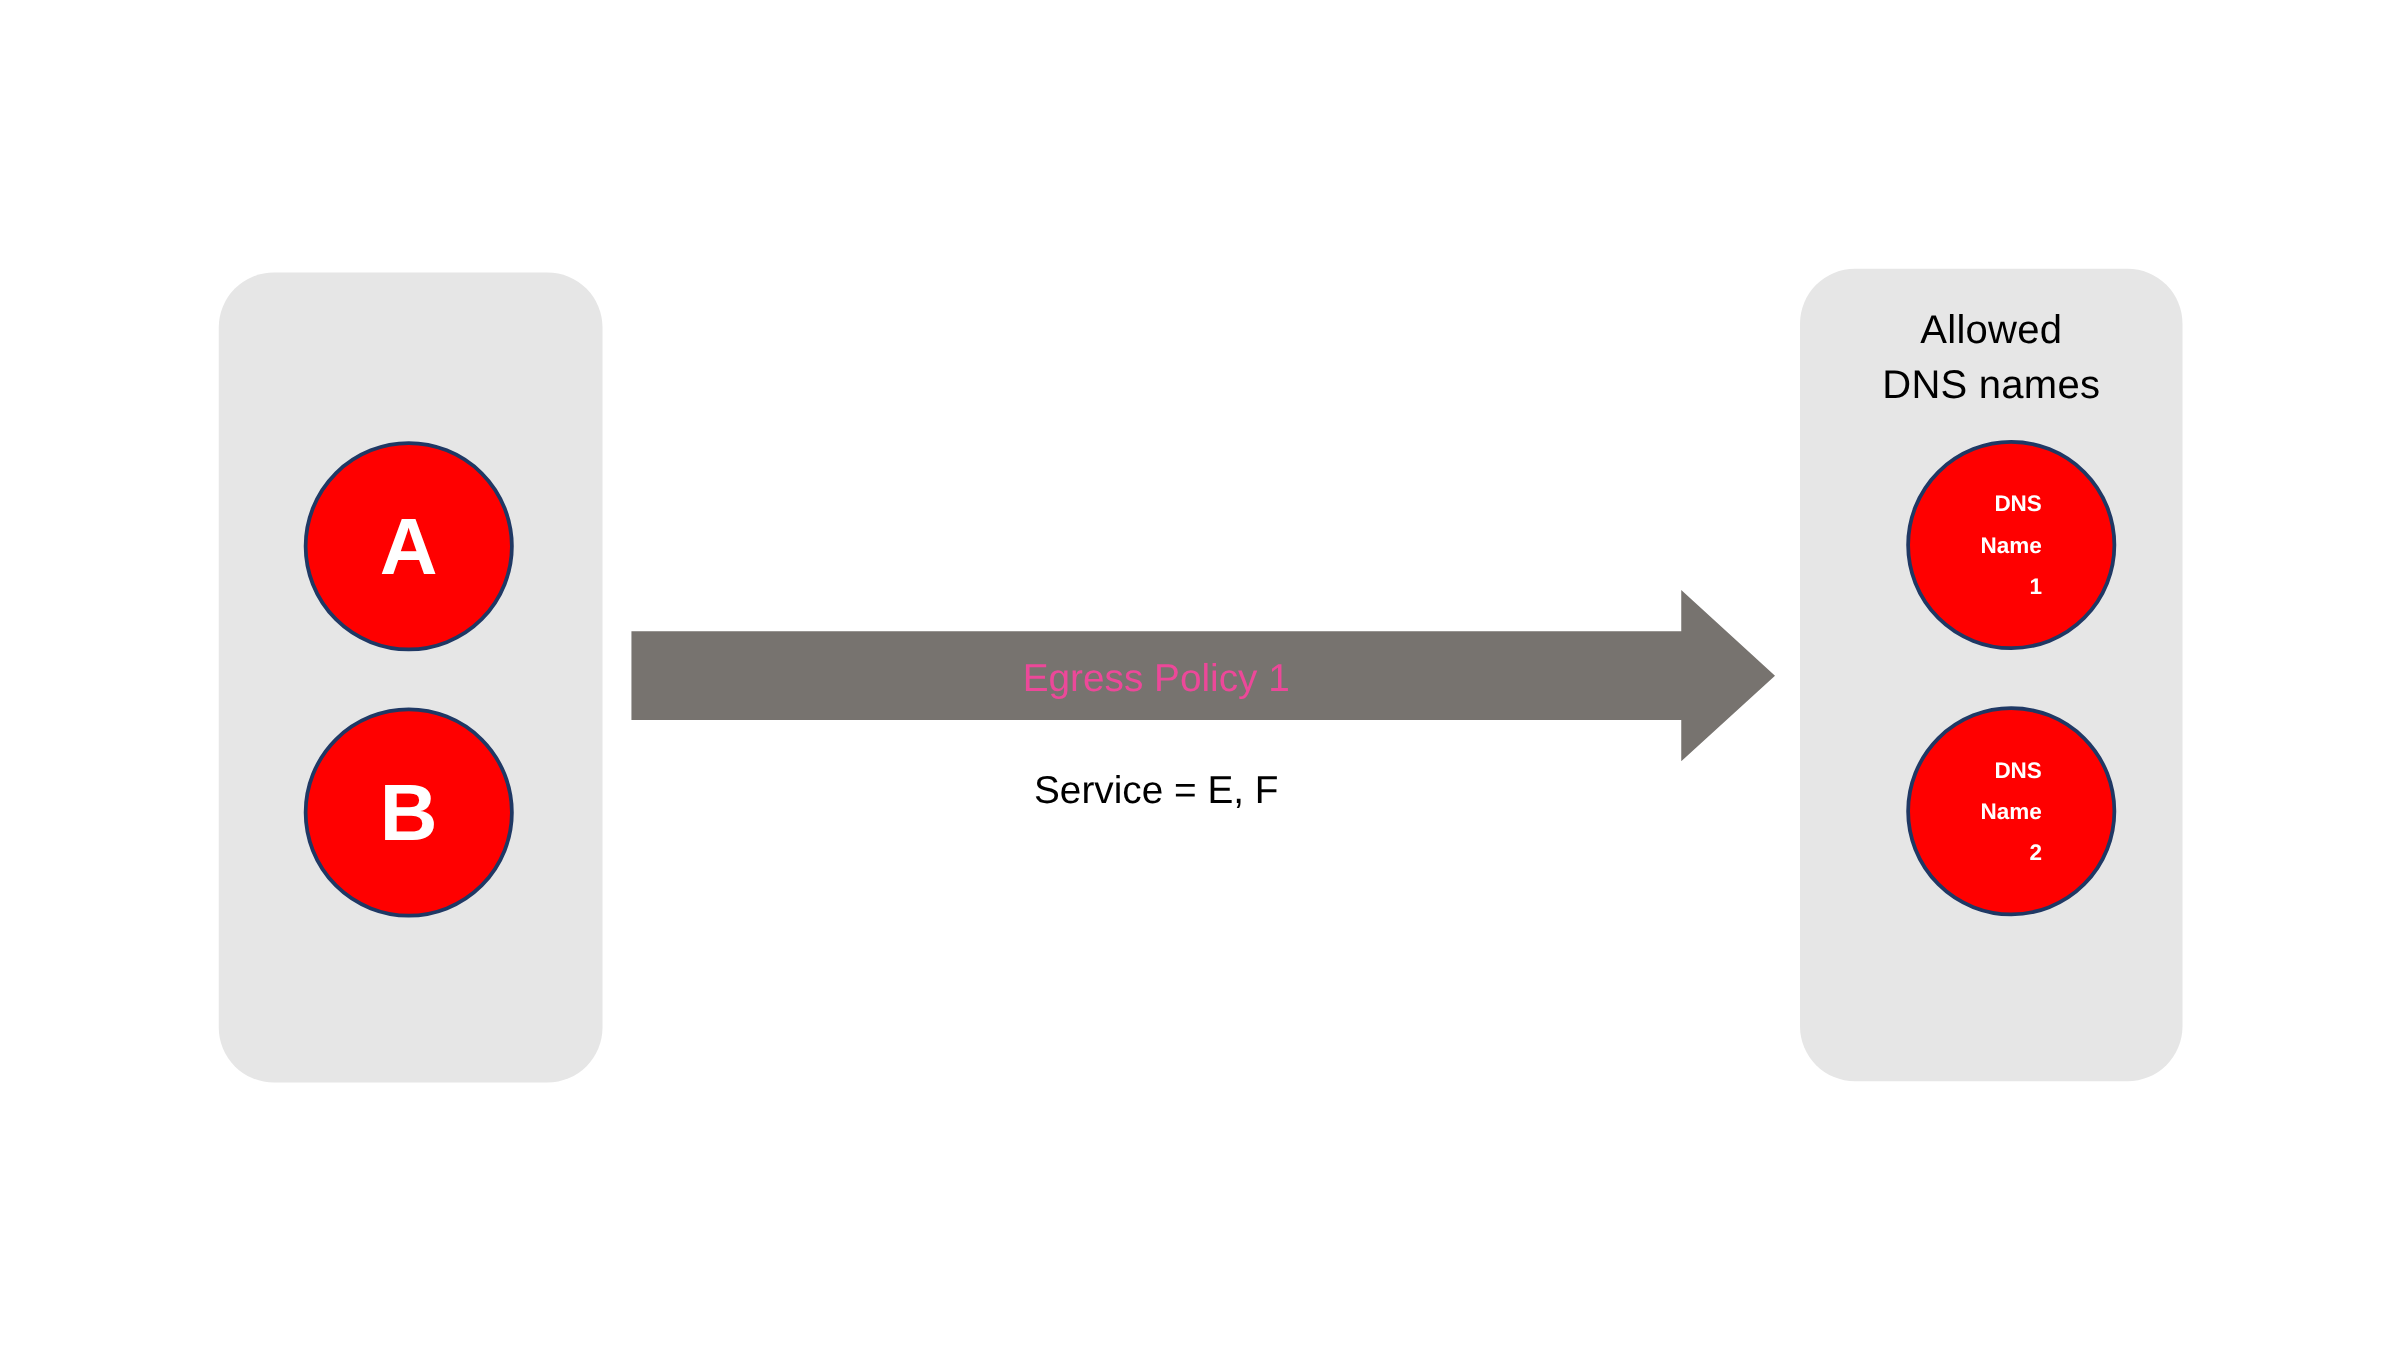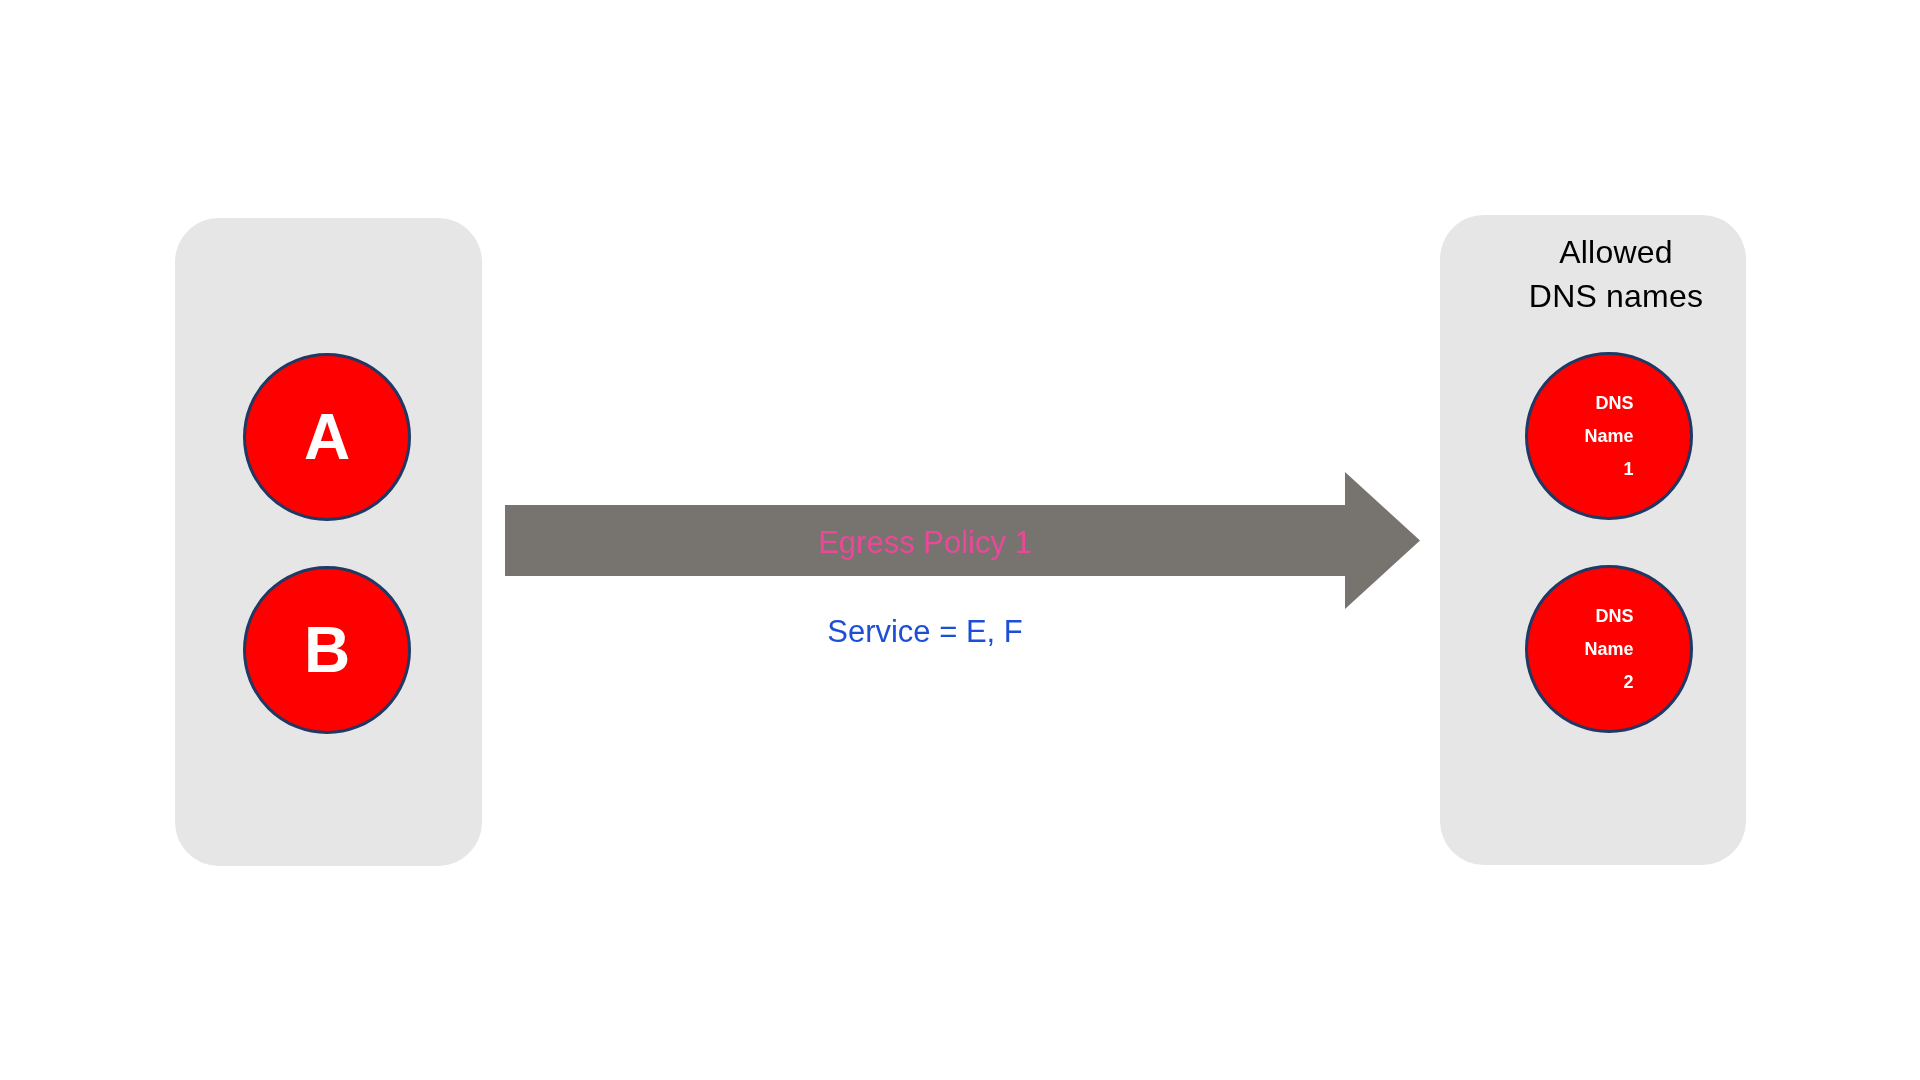--- a/index.html
+++ b/index.html
@@ -48,21 +48,21 @@
     width: 100%;
     text-align: center;
     color: #000000;
     font-size: 32px;
     line-height: 44px;
     font-weight: 400;
     letter-spacing: 0.2px;
     white-space: pre-line;
   }
   #panel-endpoint-group .panel-title { top: 50px; }
-  #panel-allowed-dns .panel-title { top: 15px; padding-left: 23px; }
+  #panel-allowed-dns .panel-title { top: 26px; }
 
   
   .node-circle {
     position: absolute;
     width: 168px;
     height: 168px;
     border-radius: 50%;
     background: #FF0000;
     border: 3px solid #1F3864;
     box-sizing: border-box;
@@ -117,21 +117,21 @@
     font-weight: 400;
     pointer-events: none;
   }
 
   #policy-service-label {
     position: absolute;
     left: 505px;
     top: 613px;
     width: 840px;
     text-align: center;
-    color: #1d4ed8;
+    color: #000000;
     font-size: 31px;
     line-height: 38px;
     font-weight: 400;
   }
 </style>
 </head>
 <body>
 
 <div id="canvas">
 

